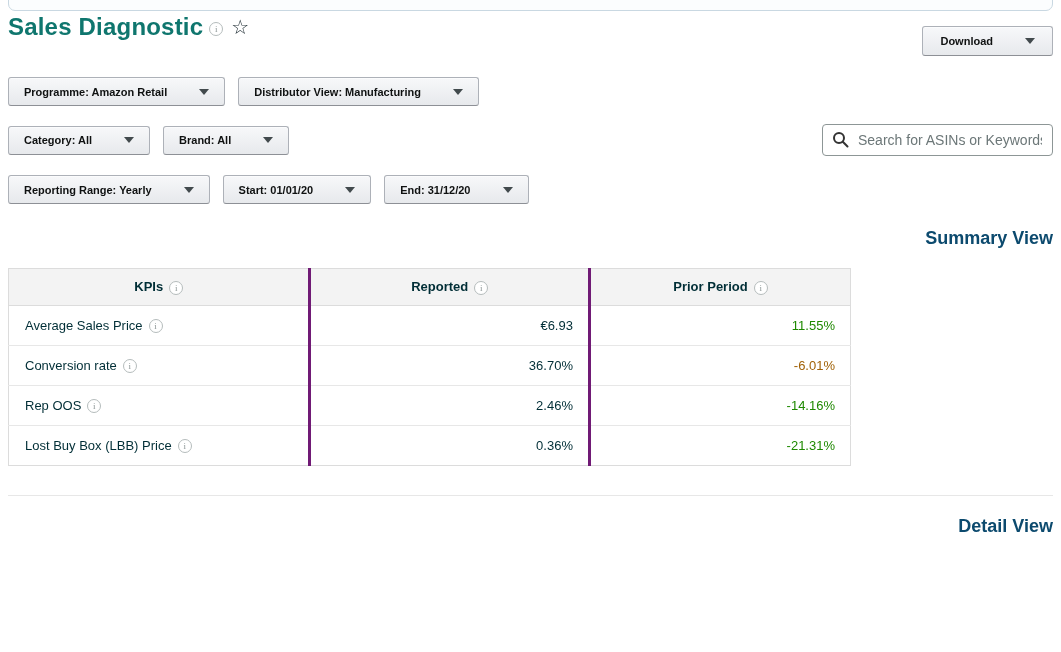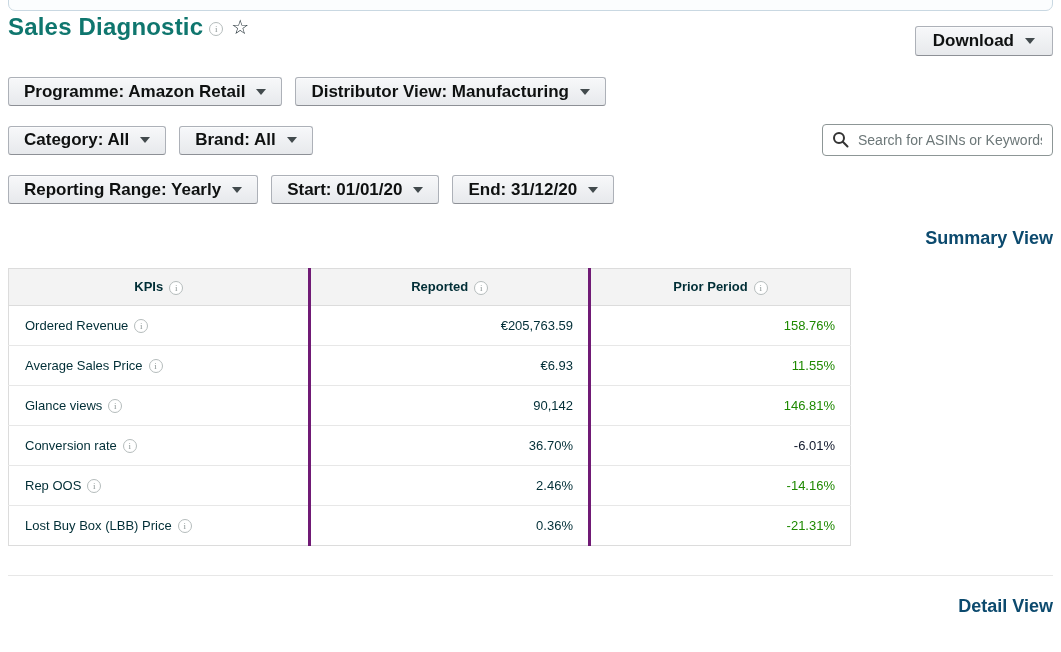--- a/index.html
+++ b/index.html
@@ -27,23 +27,24 @@
   .fav-star::after { content: "☆"; }
 
   
   .amz-btn {
     display: inline-flex; align-items: center; justify-content: center;
     height: 29px; padding: 0 15px;
     background: linear-gradient(to bottom, #f7f8fa, #e7e9ec);
     border: 1px solid #adb1b8; border-bottom-color: #8d9096;
     border-radius: 3px;
     font-family: "Liberation Sans", sans-serif;
-    font-size: 17px; font-weight: bold; color: #0f1111;
+    font-size: 11px; font-weight: bold; color: #0f1111;
     cursor: pointer; white-space: nowrap;
     box-shadow: inset 0 1px 0 rgba(255,255,255,.55);
+    gap: 21px;
   }
   .caret {
     width: 0; height: 0; margin-left: 11px;
     border-left: 5px solid transparent; border-right: 5px solid transparent;
     border-top: 6px solid #424a4d;
   }
   .download-btn { margin-left: auto; margin-top: 12px; height: 30px; padding: 0 17px; }
 
   
   .filter-row { display: flex; align-items: center; gap: 13px; }
@@ -94,21 +95,21 @@
     font-size: 13px; font-weight: bold; color: #002e36;
     text-align: center; border-bottom: 1px solid #dcdcdc;
   }
   .summary-table th + th, .summary-table td + td { border-left: 3px solid #701a75; }
   .summary-table tbody td { height: 40px; background: #fff; border-top: 1px solid #e7e7e7; }
   .summary-table tbody tr:first-child td { border-top: none; }
   .kpi-cell { text-align: left; padding-left: 16px; color: #002e36; }
   .num-cell { text-align: right; padding-right: 15px; color: #002e36; }
   .prior-cell { text-align: right; padding-right: 15px; font-weight: normal; }
   .prior-cell[data-trend="positive"] { color: #1e8900; }
-  .prior-cell[data-trend="negative"] { color: #0f172a; }
+  .prior-cell[data-trend="negative"] { color: #a16207; }
 
   .divider { margin-top: 29px; border: none; border-top: 1px solid #e7e7e7; width: 1045px; }
 </style>
 </head>
 <body>
 
 <div class="top-bar-fragment"></div>
 
 <div class="page">
 
@@ -182,35 +183,25 @@
         <th>
           <span>Reported</span><span class="info-icon"></span>
         </th>
         <th>
           <span>Prior Period</span><span class="info-icon"></span>
         </th>
       </tr>
     </thead>
     <tbody>
       <tr>
-        <td class="kpi-cell"><span>Ordered Revenue</span><span class="info-icon"></span></td>
-        <td class="num-cell">€205,763.59</td>
-        <td class="prior-cell" data-trend="positive">158.76%</td>
-      </tr>
-      <tr>
         <td class="kpi-cell"><span>Average Sales Price</span><span class="info-icon"></span></td>
         <td class="num-cell">€6.93</td>
         <td class="prior-cell" data-trend="positive">11.55%</td>
       </tr>
       <tr>
-        <td class="kpi-cell"><span>Glance views</span><span class="info-icon"></span></td>
-        <td class="num-cell">90,142</td>
-        <td class="prior-cell" data-trend="positive">146.81%</td>
-      </tr>
-      <tr>
         <td class="kpi-cell"><span>Conversion rate</span><span class="info-icon"></span></td>
         <td class="num-cell">36.70%</td>
         <td class="prior-cell" data-trend="negative">-6.01%</td>
       </tr>
       <tr>
         <td class="kpi-cell"><span>Rep OOS</span><span class="info-icon"></span></td>
         <td class="num-cell">2.46%</td>
         <td class="prior-cell" data-trend="positive">-14.16%</td>
       </tr>
       <tr>

